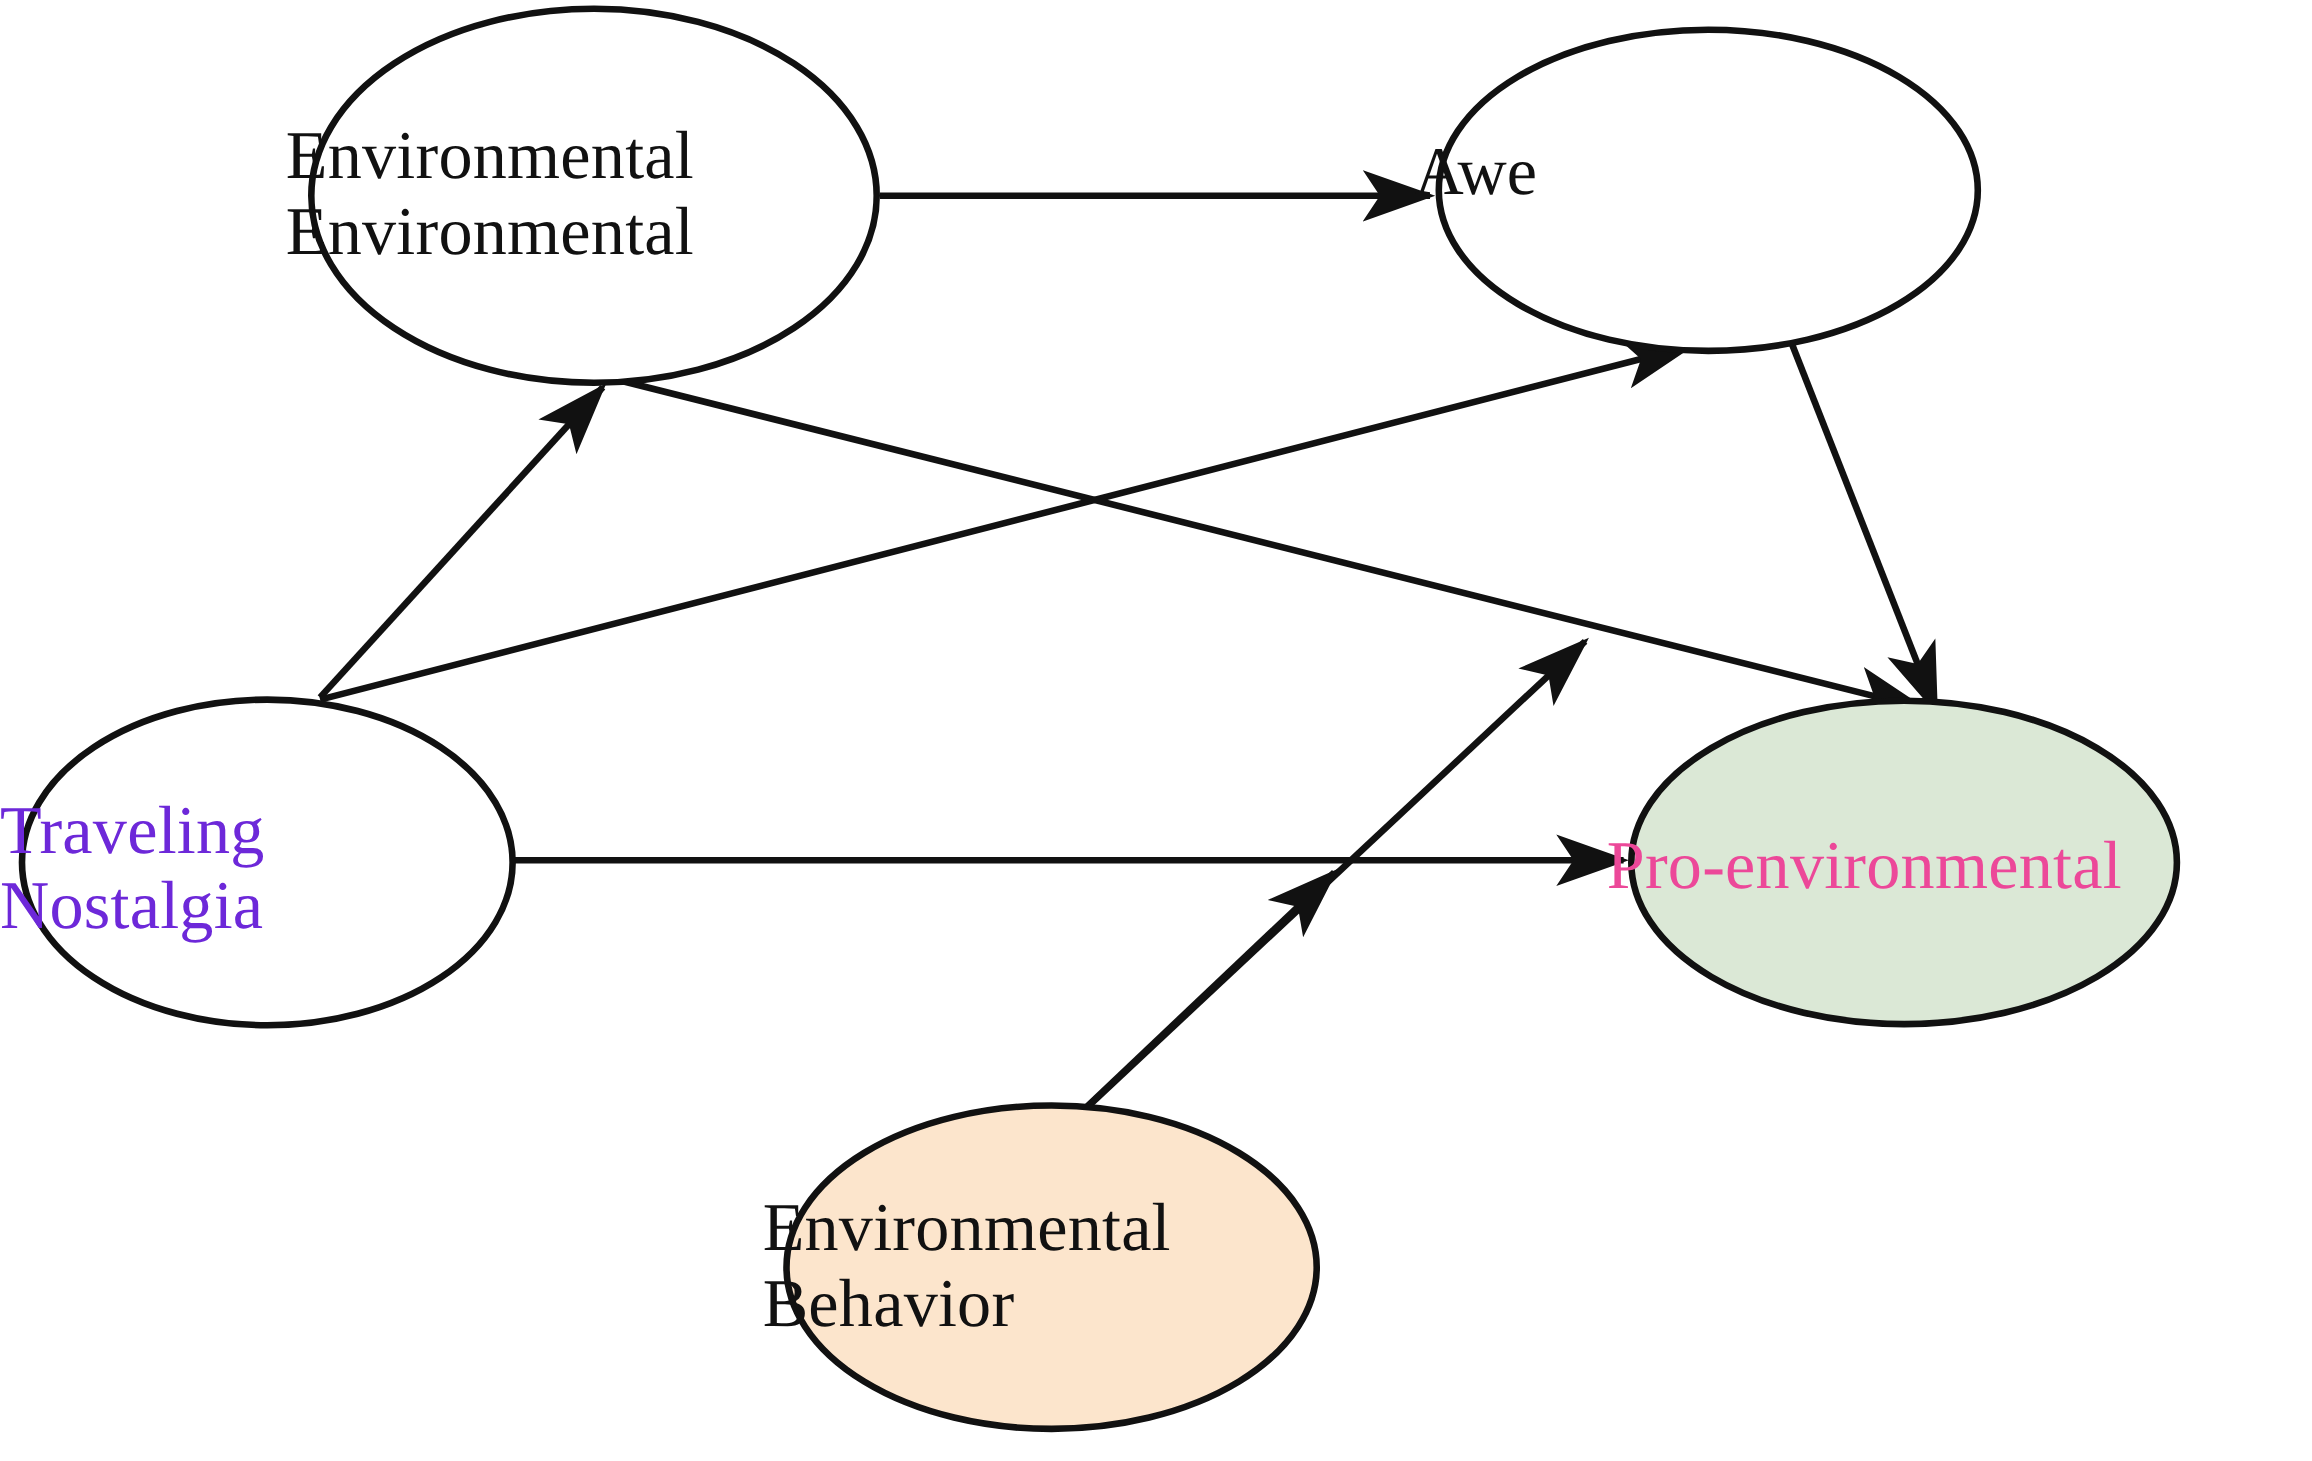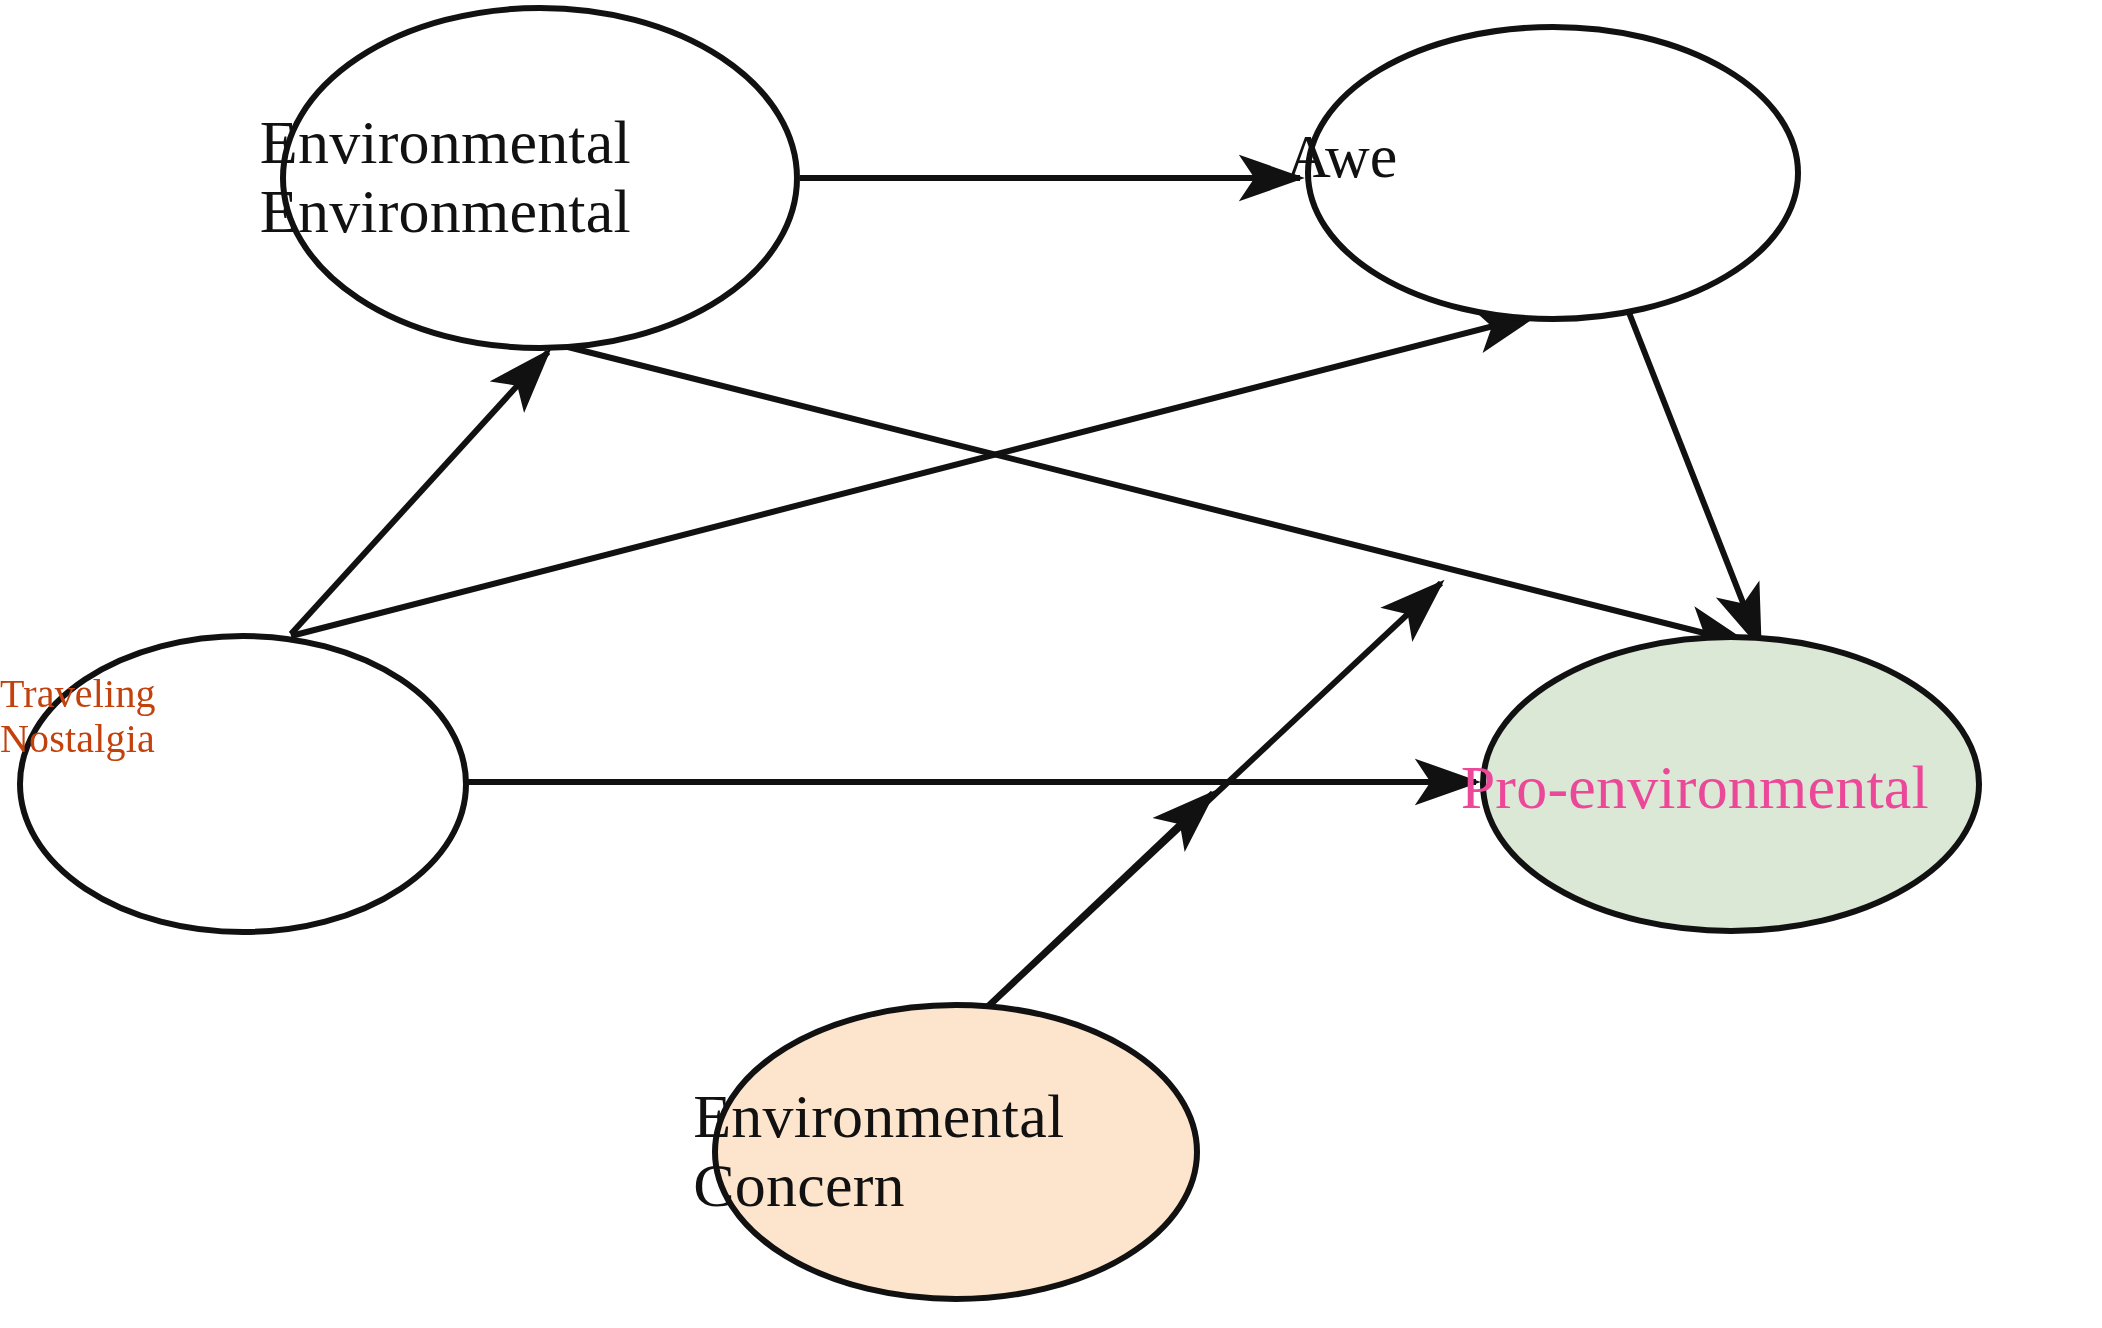--- a/index.html
+++ b/index.html
@@ -46,18 +46,18 @@
         <ellipse cx="1553" cy="173" rx="245" ry="146" fill="#ffffff" stroke="#111111" stroke-width="6"></ellipse>
         <ellipse cx="243" cy="784" rx="223" ry="148" fill="#ffffff" stroke="#111111" stroke-width="6"></ellipse>
         <ellipse cx="1731" cy="784" rx="248" ry="147" fill="#dbe8d6" stroke="#111111" stroke-width="6"></ellipse>
         <ellipse cx="956" cy="1152" rx="241" ry="147" fill="#fce5cc" stroke="#111111" stroke-width="6"></ellipse>
       </g>
   </svg>
 
   <div id="labels-layer">
       <div class="node-label two-line" style="font-size: 62px; color: rgb(17, 17, 17); width: 560.26px; left: 259.87px; top: 107.94px;"><div>Environmental</div><div>Environmental</div></div>
       <div class="node-label" style="font-size: 62px; color: rgb(17, 17, 17); width: 534.1px; left: 1285.95px; top: 122px;"><div>Awe</div></div>
-      <div class="node-label two-line" style="font-size: 40px; color: #c2410c; width: 486.14px; left: -0.07px; top: 672px;"><div>Traveling</div><div>Nostalgia</div></div>
+      <div class="node-label two-line" style="font-size: 62px; color: #6d28d9; width: 486.14px; left: -0.07px; top: 721px;"><div>Traveling</div><div>Nostalgia</div></div>
       <div class="node-label two-line" style="font-size: 62px; color: #ec4899; width: 540.64px; left: 1460.68px; top: 753px;"><div>Pro-environmental</div></div>
-      <div class="node-label two-line" style="font-size: 62px; color: rgb(17, 17, 17); width: 525.38px; left: 693.31px; top: 1081.94px;"><div>Environmental</div><div>Concern</div></div>
+      <div class="node-label two-line" style="font-size: 62px; color: rgb(17, 17, 17); width: 525.38px; left: 693.31px; top: 1081.94px;"><div>Environmental</div><div>Behavior</div></div>
     </div>
 
 </div>
 
 </body></html>

